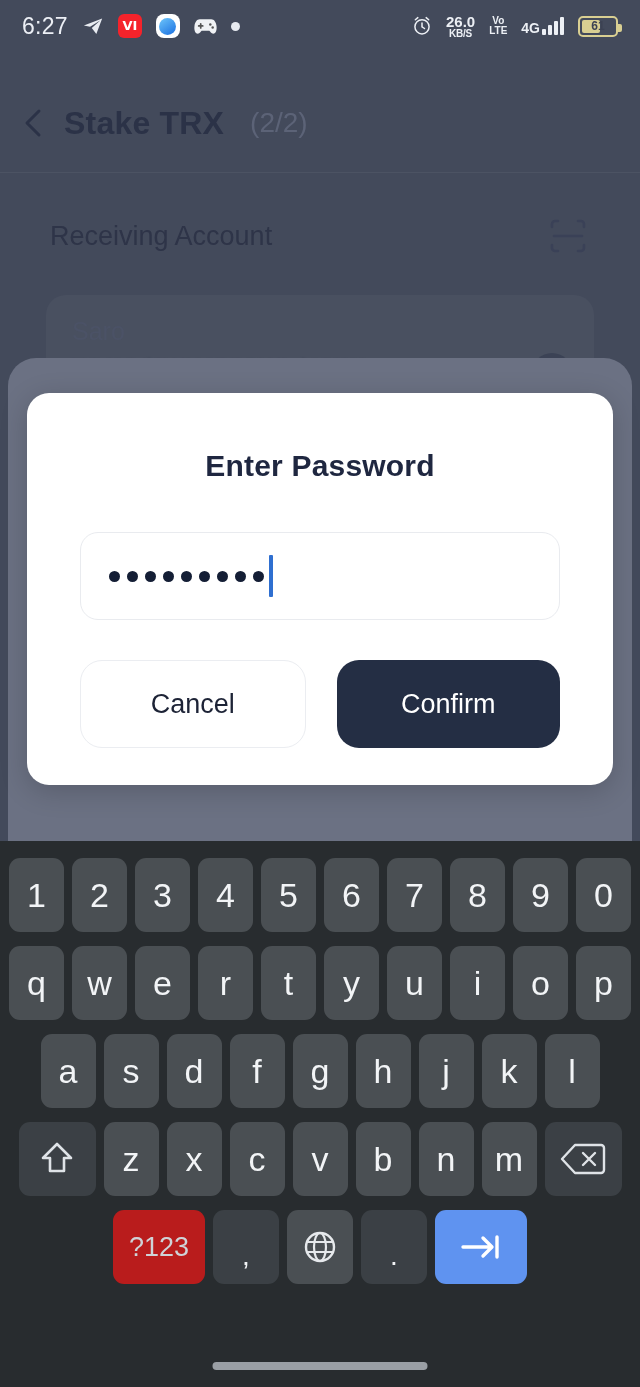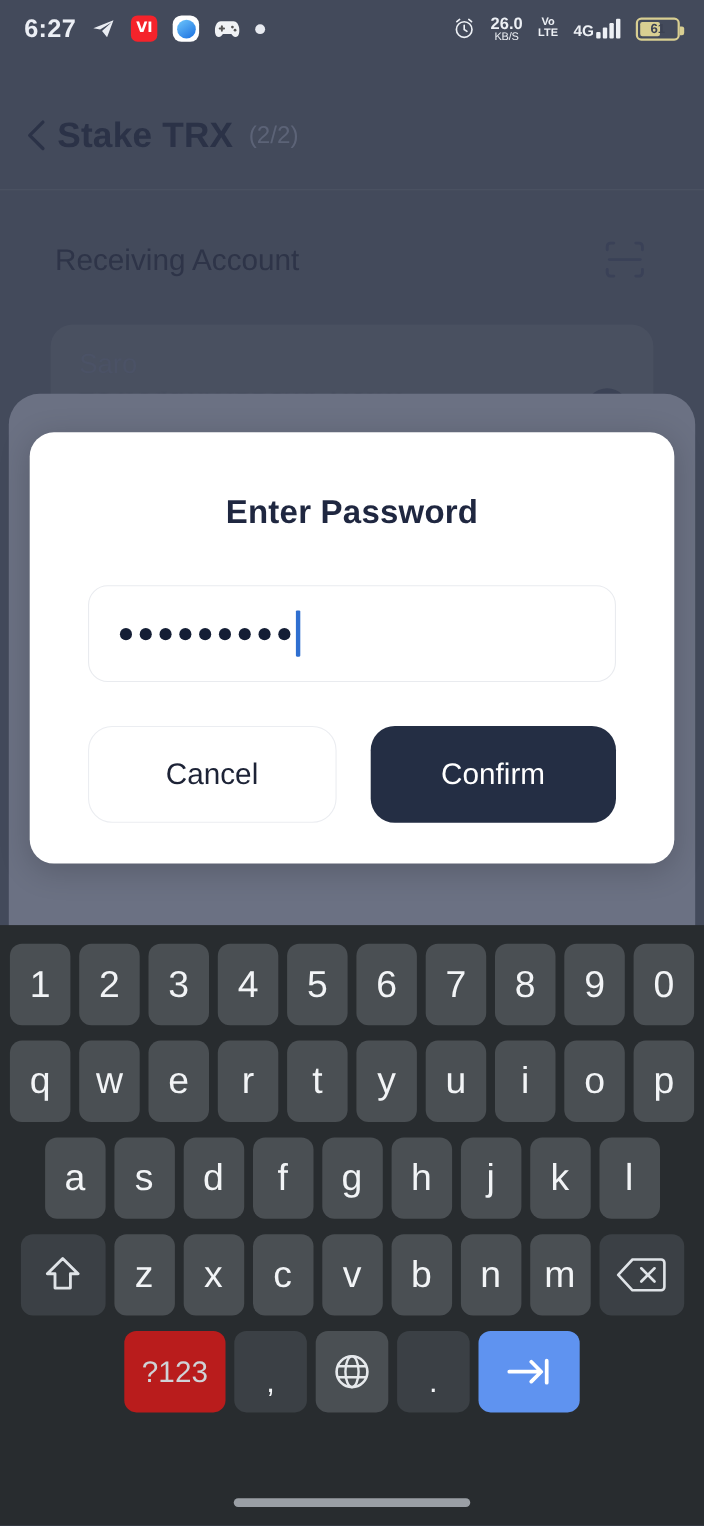--- a/index.html
+++ b/index.html
@@ -15,67 +15,67 @@
   .app-bg {
     position:absolute; inset:0 0 494px 0;
     background:#434a5b;
   }
   .statusbar {
     position:absolute; top:0; left:0; width:640px; height:52px;
     display:flex; align-items:center; padding:0 22px;
     color:#e9ecf2;
   }
   .sb-left { display:flex; align-items:center; gap:14px; }
-  .sb-time { font-size:23px; font-weight:700; letter-spacing:.3px; color:#eceff5; }
+  .sb-time { font-size:23px; font-weight:400; letter-spacing:.3px; color:#eceff5; }
   .sb-right { margin-left:auto; display:flex; align-items:center; gap:14px; }
 
   .ic-tg { width:22px; height:20px; display:block; }
   .ic-vi {
     width:24px; height:24px; border-radius:6px; background:#f5232b;
     color:#fff; font-size:13px; font-weight:700; line-height:24px;
     text-align:center; font-family:"DejaVu Sans", sans-serif;
   }
   .ic-blue {
     width:24px; height:24px; border-radius:8px; background:#ffffff;
     display:flex; align-items:center; justify-content:center;
   }
   .ic-blue i { width:17px; height:17px; border-radius:50%;
     background:linear-gradient(145deg,#6ec6fb,#1a6fe0); display:block; }
   .ic-pad { width:23px; height:17px; display:block; }
   .ic-dot { width:9px; height:9px; border-radius:50%; background:#e7eaf0; }
 
   .ic-alarm { width:20px; height:20px; display:block; }
   .sb-net { line-height:1; text-align:center; font-family:"Liberation Sans",sans-serif; }
   .sb-net .n1 { font-size:15px; font-weight:700; color:#edf0f5; display:block; }
-  .sb-net .n2 { font-size:10px; font-weight:400; color:#edf0f5; display:block; letter-spacing:-.2px;text-align:center;}
+  .sb-net .n2 { font-size:10px; font-weight:700; color:#edf0f5; display:block; letter-spacing:-.2px;text-align:center;}
   .sb-volte { line-height:1; text-align:center; }
   .sb-volte span { display:block; font-size:10px; font-weight:700; color:#edf0f5; }
   .sb-4g { display:flex; align-items:flex-end; gap:2px; }
   .sb-4g .lbl { font-size:14px; font-weight:700; color:#edf0f5; line-height:1; }
   .bars { display:flex; align-items:flex-end; gap:2px; height:18px; }
   .bars i { width:4px; background:#edf0f5; display:block; border-radius:1px; }
   .bars i:nth-child(1){height:6px}.bars i:nth-child(2){height:10px}
   .bars i:nth-child(3){height:14px}.bars i:nth-child(4){height:18px}
   .batt {
     position:relative; width:40px; height:21px; border:2px solid #d9cf92;
     border-radius:5px; display:flex; align-items:center; padding:2px;
   }
   .batt:after{content:"";position:absolute;right:-6px;top:6px;width:4px;height:8px;
     background:#d9cf92;border-radius:0 2px 2px 0;}
   .batt .fill{ height:100%; width:57%; background:#d9cf92; border-radius:2px; }
   .batt .pct{ position:absolute; left:0; right:0; text-align:center;
     font-size:12px; font-weight:700; color:#3c4253; }
 
   .nav {
     position:absolute; top:90px; left:0; width:640px; height:66px;
-    display:flex; align-items:center; padding:0 22px; gap:8px;
+    display:flex; align-items:center; padding:0 22px; gap:20px;
   }
   .back-chev { width:22px; height:30px; display:block; }
   .nav-title { font-size:32px; font-weight:700; color:#2b3247; letter-spacing:.2px; }
-  .nav-sub { font-size:22px; font-weight:400; color:#5c6377; margin-left:6px; }
+  .nav-sub { font-size:28px; font-weight:400; color:#5c6377; margin-left:6px; }
 
   .bg-divider { position:absolute; top:172px; left:0; width:640px; height:1px;
     background:rgba(255,255,255,.05); }
 
   .sec-row {
     position:absolute; top:212px; left:0; width:640px; height:48px;
     display:flex; align-items:center; padding:0 50px;
   }
   .sec-title { font-size:27px; font-weight:500; color:#2e3448; }
   .scan-ic { margin-left:auto; width:44px; height:44px; display:block; }

